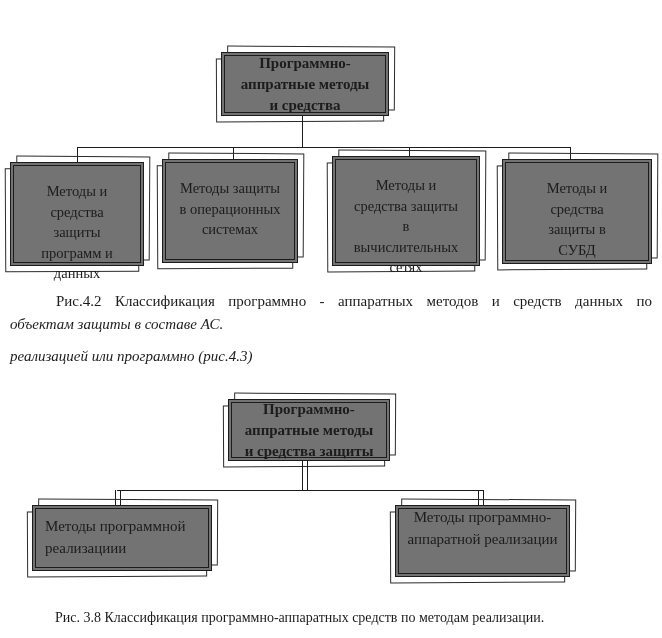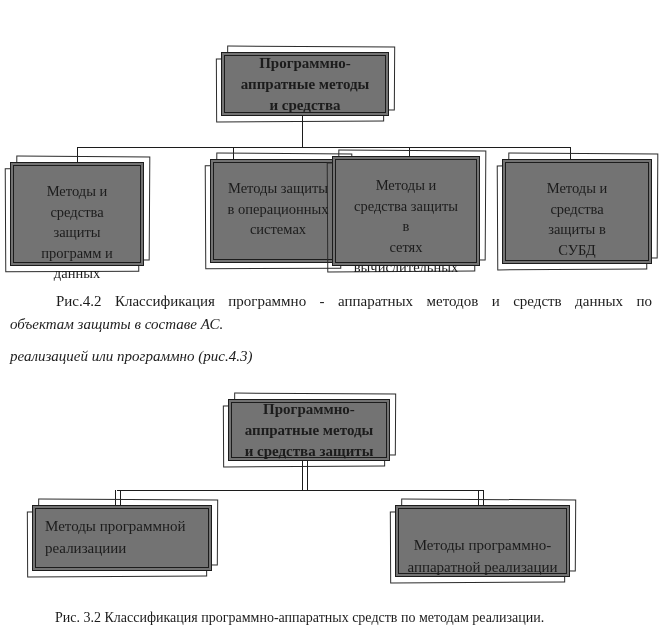--- a/index.html
+++ b/index.html
@@ -23,21 +23,21 @@
     box-sizing:border-box;
   }
   .face::after{content:"";position:absolute;inset:2px;border:1px solid #1c1c1c;pointer-events:none;}
   .face.center{justify-content:center;}
   .txt{position:relative;z-index:2;text-align:center;font-size:14.5px;line-height:20.5px;}
   .txt .ln{display:block;}
   .root .txt{font-weight:700;font-size:15px;line-height:21px;}
   .pad-top{padding-top:18px;}
   .left-align{align-items:flex-start;}
   .left-align .txt{text-align:left;padding:9px 0 0 12px;font-size:15px;line-height:22px;}
-  .boxR-pad{padding-top:28px;}
+  .boxR-pad{padding-top:0;}
   .boxR-pad .txt{font-size:15px;line-height:22px;}
   
   .line{position:absolute;background:#1c1c1c;}
   .dline{position:absolute;background:transparent;border-left:1px solid #1c1c1c;border-right:1px solid #1c1c1c;box-sizing:border-box;}
   
   .textblock{position:absolute;font-size:15px;line-height:22.5px;}
   .jline{display:block;text-align:justify;text-align-last:justify;white-space:normal;}
   .indent{text-indent:46px;}
   .plainline{display:block;text-align:left;font-style:italic;}
   .caption2{position:absolute;font-size:14px;}
@@ -73,42 +73,42 @@
       <div class="txt">
         <span class="ln">Методы и</span>
         <span class="ln">средства</span>
         <span class="ln">защиты</span>
         <span class="ln">программ и</span>
         <span class="ln">данных</span>
       </div>
     </div>
   </div>
 
-  <div class="frame" style="left:162px;top:159px;width:136px;height:104px;margin-left:48px;">
+  <div class="frame" style="left:162px;top:159px;width:136px;height:104px;">
     <div class="ghost g1"></div>
     <div class="ghost g2"></div>
     <div class="face pad-top">
       <div class="txt">
         <span class="ln">Методы защиты</span>
         <span class="ln">в операционных</span>
         <span class="ln">системах</span>
       </div>
     </div>
   </div>
 
   <div class="frame" style="left:332px;top:156px;width:148px;height:110px;">
     <div class="ghost g1"></div>
     <div class="ghost g2"></div>
     <div class="face pad-top">
       <div class="txt">
         <span class="ln">Методы и</span>
         <span class="ln">средства защиты</span>
         <span class="ln">в</span>
+        <span class="ln">вычислительных</span>
         <span class="ln">сетях</span>
-        <span class="ln">вычислительных</span>
       </div>
     </div>
   </div>
 
   <div class="frame" style="left:502px;top:159px;width:150px;height:105px;">
     <div class="ghost g1"></div>
     <div class="ghost g2"></div>
     <div class="face pad-top">
       <div class="txt">
         <span class="ln">Методы и</span>
@@ -161,16 +161,16 @@
     <div class="ghost g2"></div>
     <div class="face boxR-pad">
       <div class="txt">
         <span class="ln">Методы программно-</span>
         <span class="ln">аппаратной реализации</span>
       </div>
     </div>
   </div>
 
   <div class="caption2" style="left:55px;top:610px;width:600px;">
-    <span>Рис. 3.2 Классификация программно-аппаратных средств по методам реализации.</span>
+    <span>Рис. 3.8 Классификация программно-аппаратных средств по методам реализации.</span>
   </div>
 
 </div>
 
 </body></html>

